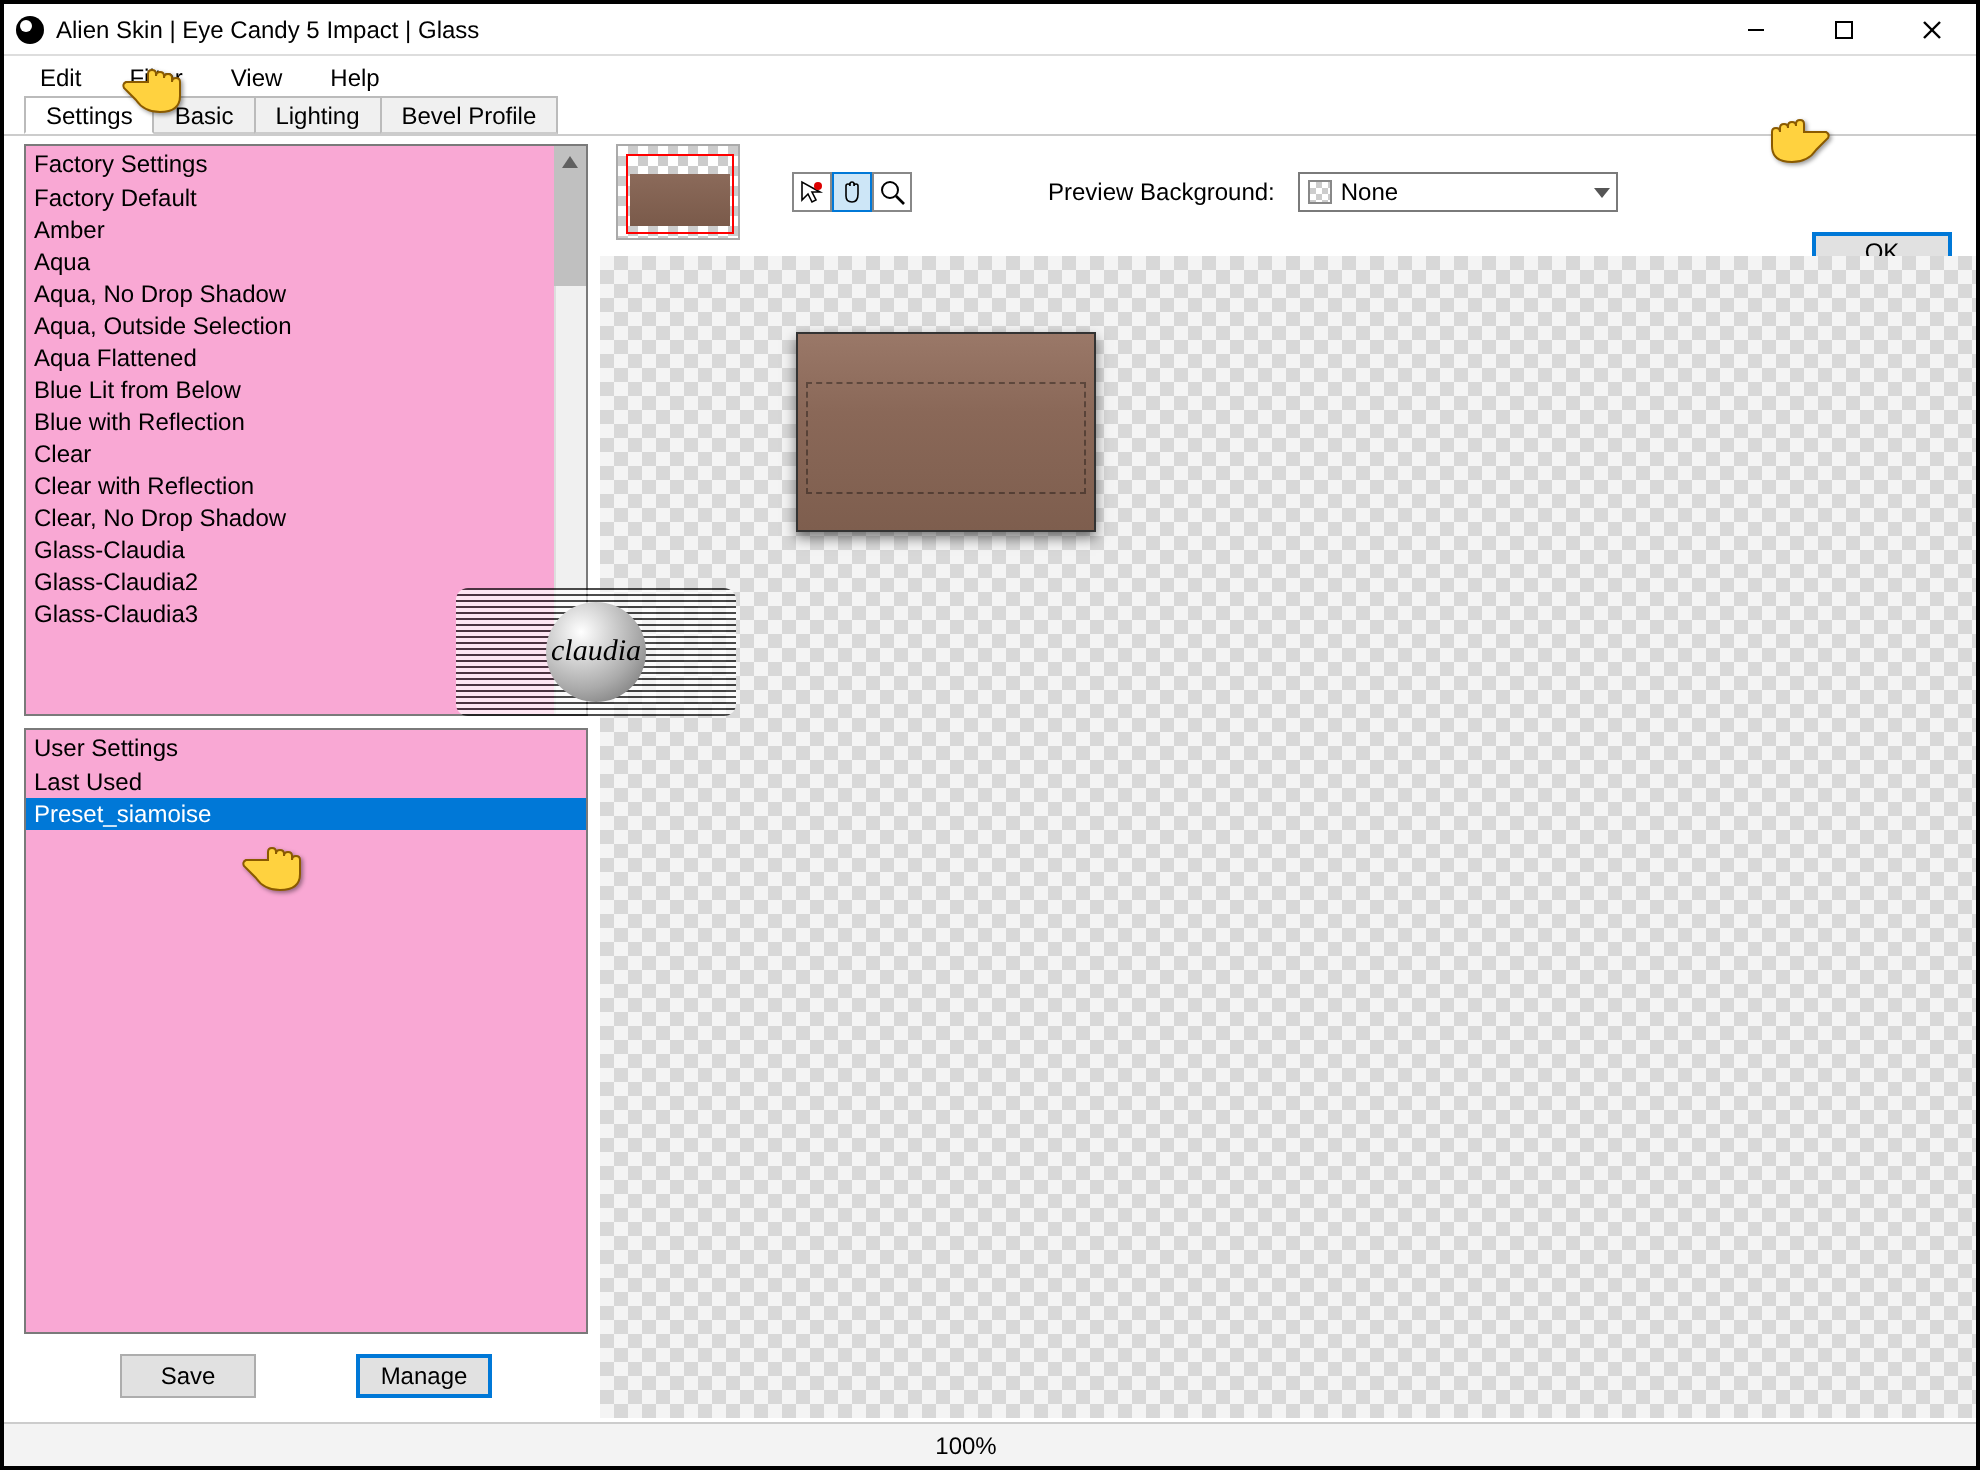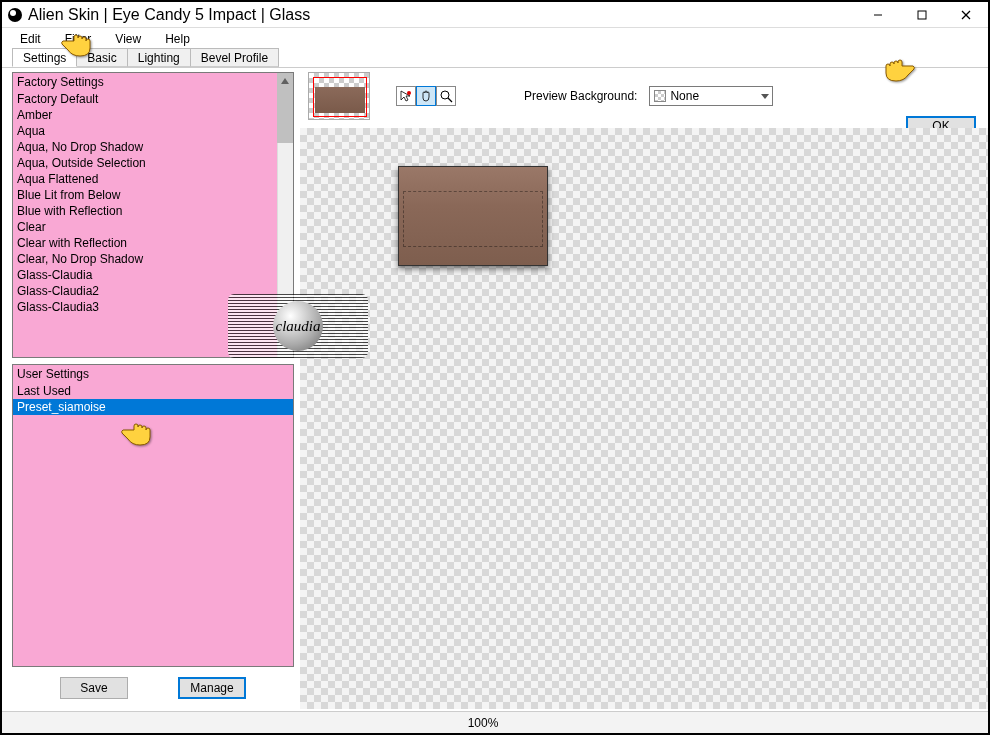--- a/index.html
+++ b/index.html
@@ -2,21 +2,21 @@
 <html><head>
 <meta charset="utf-8">
 <style>
 * { box-sizing: border-box; margin: 0; padding: 0; font-family: "Segoe UI", Tahoma, sans-serif; font-size: 12px; }
 body { background: #fff; width: 990px; height: 735px; border: 2px solid #000; position: relative; overflow: hidden; }
 
 
 .titlebar { height: 26px; display: flex; align-items: center; padding-left: 6px; background: #fff; border-bottom: 1px solid #ddd; }
 .titlebar .app-icon { width: 14px; height: 14px; background: #000; border-radius: 50%; margin-right: 6px; position: relative; }
 .titlebar .app-icon::after { content:''; position:absolute; width:6px; height:6px; background:#fff; border-radius:50%; top:2px; left:2px; }
-.titlebar .title { flex: 1; font-size: 16px; }
+.titlebar .title { flex: 1; font-size: 12px; }
 .winbtns { display:flex; }
 .winbtn { width: 44px; height: 26px; display:flex; align-items:center; justify-content:center; }
 .winbtn svg { width: 10px; height: 10px; }
 
 
 .menubar { height: 22px; display:flex; align-items:center; padding-left: 8px; gap: 4px; position: relative; }
 .menu-item { padding: 2px 10px; cursor: default; }
 
 
 .tabbar { height: 20px; display:flex; padding-left: 10px; border-bottom: 1px solid #ccc; margin-top: -2px; }
@@ -47,21 +47,21 @@
 
 .top-controls { height: 55px; display:flex; align-items:center; padding-left: 8px; gap: 8px; }
 .nav-thumb { width: 62px; height: 48px; border: 1px solid #aaa; background-image: repeating-conic-gradient(#ccc 0% 25%, #fff 0% 50%); background-size: 10px 10px; position:relative; }
 .nav-thumb-sel { position:absolute; left:4px; top:4px; width:54px; height:40px; border:1px solid red; }
 .nav-thumb-img { position:absolute; left:6px; top:14px; width:50px; height:26px; background: linear-gradient(to bottom,#8b6a5a,#7a5a4a); }
 .toolicons { display:flex; gap:0; margin-left: 18px; }
 .toolicon { width: 20px; height: 20px; border:1px solid #888; display:flex; align-items:center; justify-content:center; }
 .toolicon.active { border: 1px solid #0078d7; background:#cde6f7; }
 .toolicon svg { width: 14px; height: 14px; }
 .prev-label { margin-left: 60px; }
-.prev-select { width: 124px; height: 20px; border:1px solid #7a7a7a; background:#fff; display:flex; align-items:center; padding-left:4px; position:relative; margin-left:4px; }
+.prev-select { width: 160px; height: 20px; border:1px solid #7a7a7a; background:#fff; display:flex; align-items:center; padding-left:4px; position:relative; margin-left:4px; }
 .prev-select .chk { width:12px; height:12px; border:1px solid #888; margin-right:4px; background: repeating-conic-gradient(#ccc 0% 25%, #fff 0% 50%); background-size:6px 6px; }
 .prev-select .dd { position:absolute; right:2px; top:3px; }
 
 
 .actions { position:absolute; right: 12px; top: 48px; display:flex; flex-direction:column; gap:4px; }
 .actions .btn { width: 70px; height: 20px; }
 
 
 .preview { position:absolute; left:0; top:60px; right:0; bottom:0; background-image: repeating-conic-gradient(#d8d8d8 0% 25%, #f4f4f4 0% 50%); background-size: 14px 14px; }
 .preview-img { position:absolute; left:98px; top:38px; width:150px; height:100px; background: linear-gradient(to bottom, #9a7868 0%, #8a6858 40%, #7e5e4e 100%); border:1px solid #333; box-shadow: 0 3px 6px rgba(0,0,0,0.5); }

